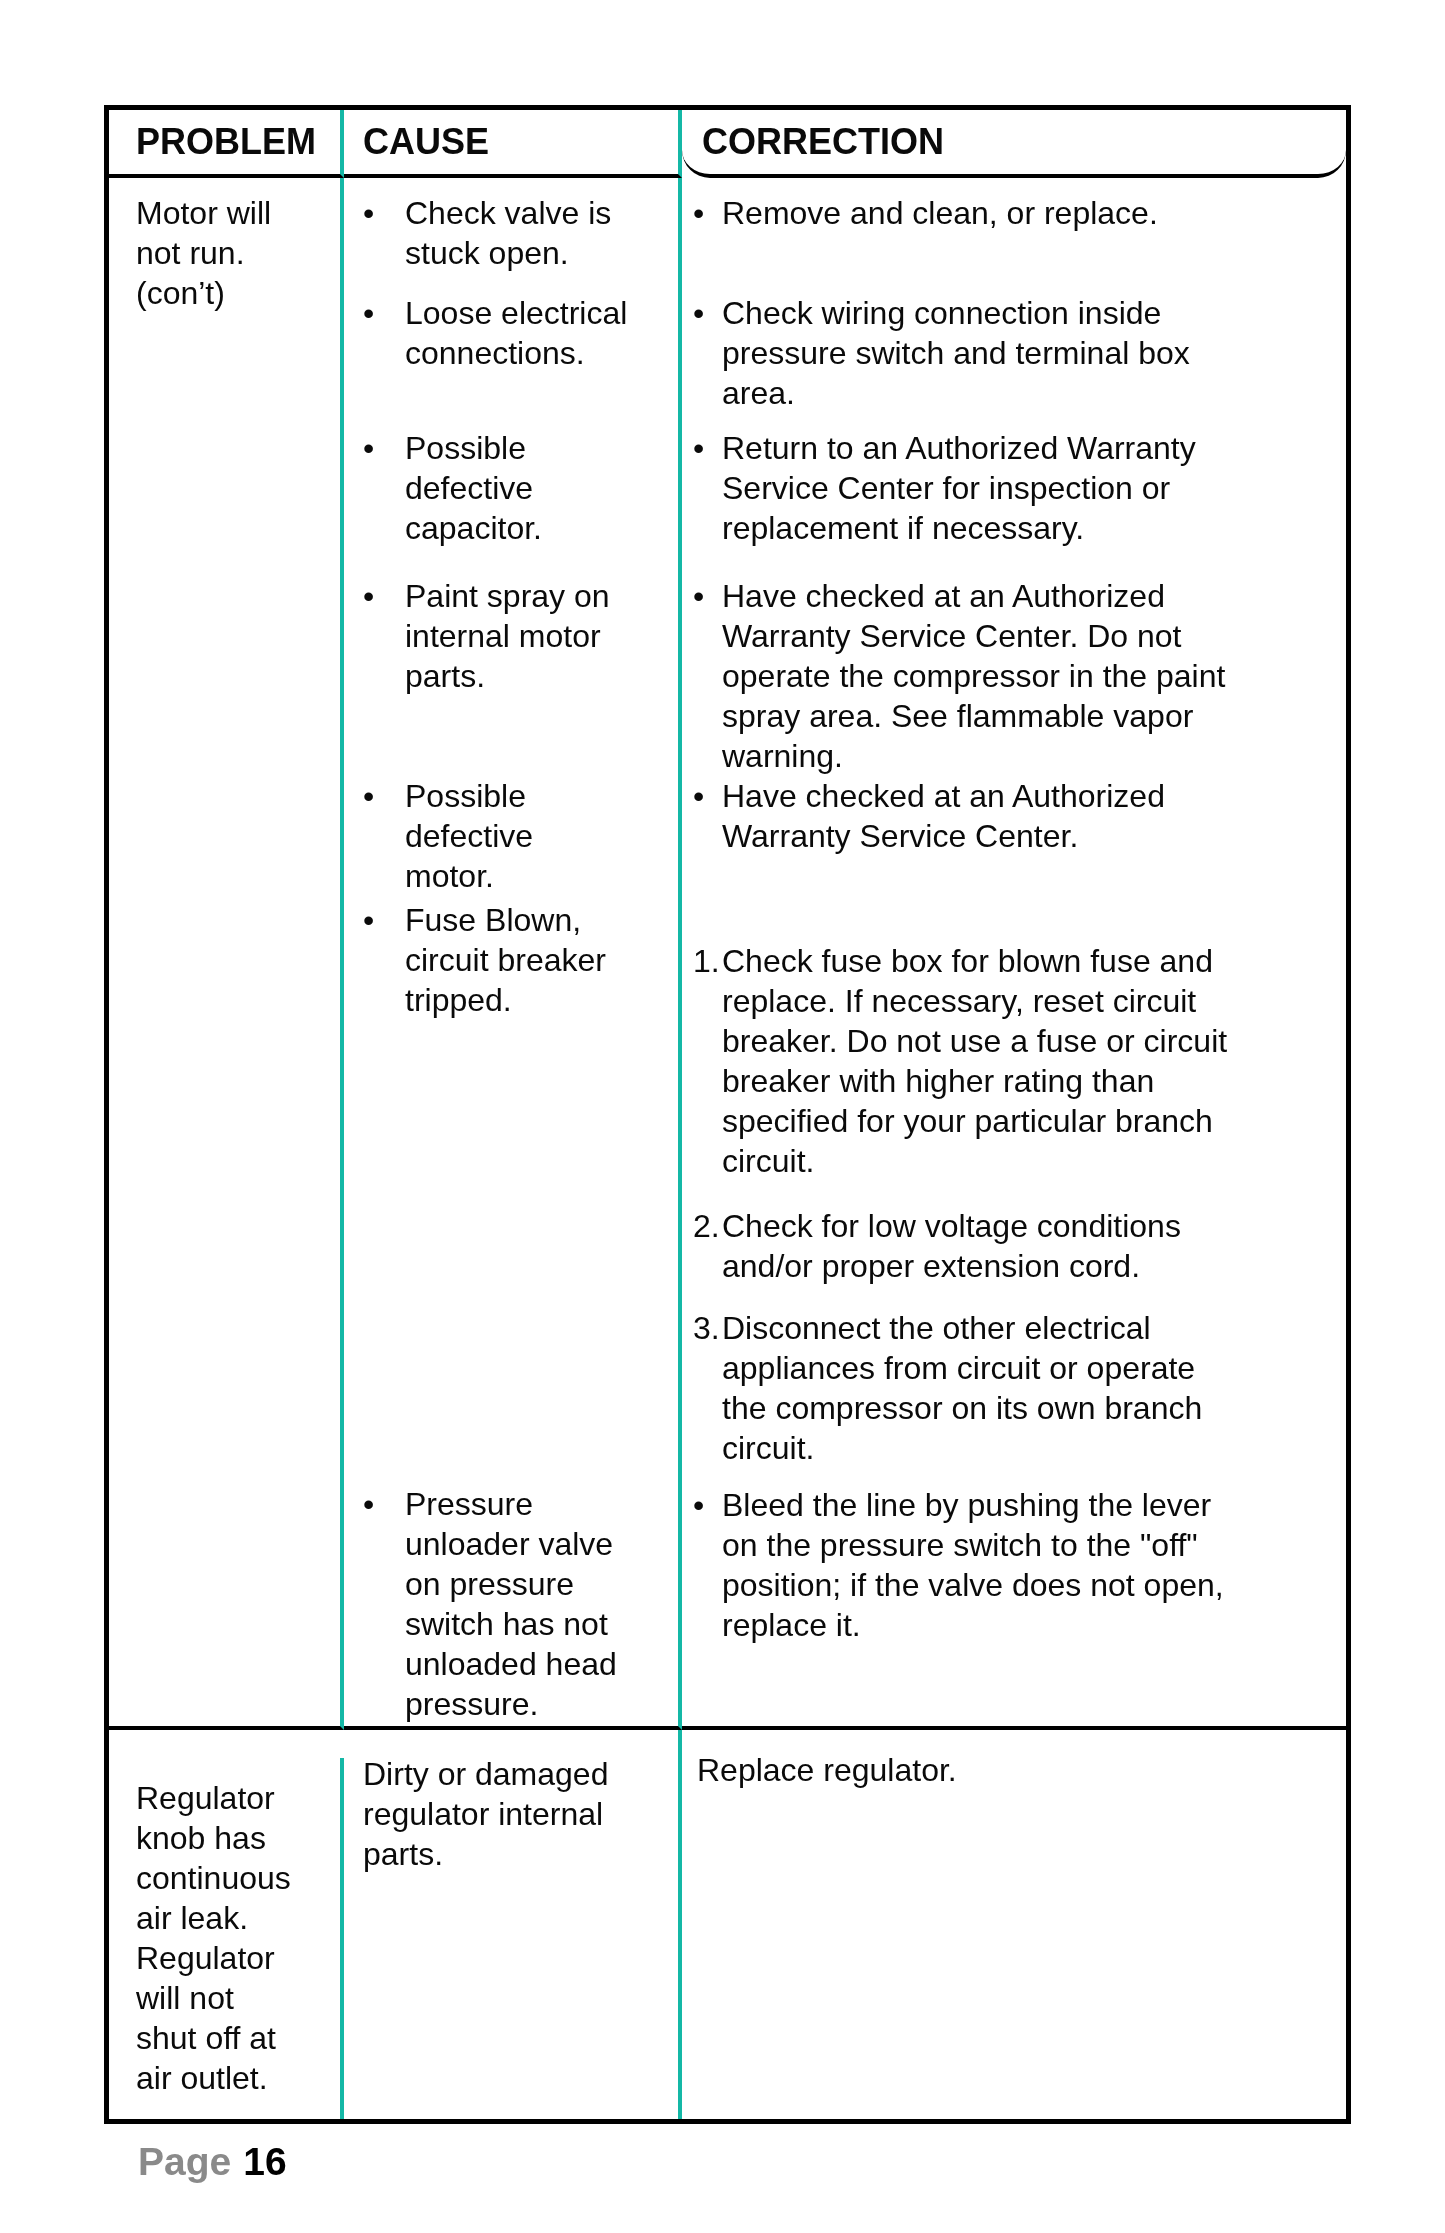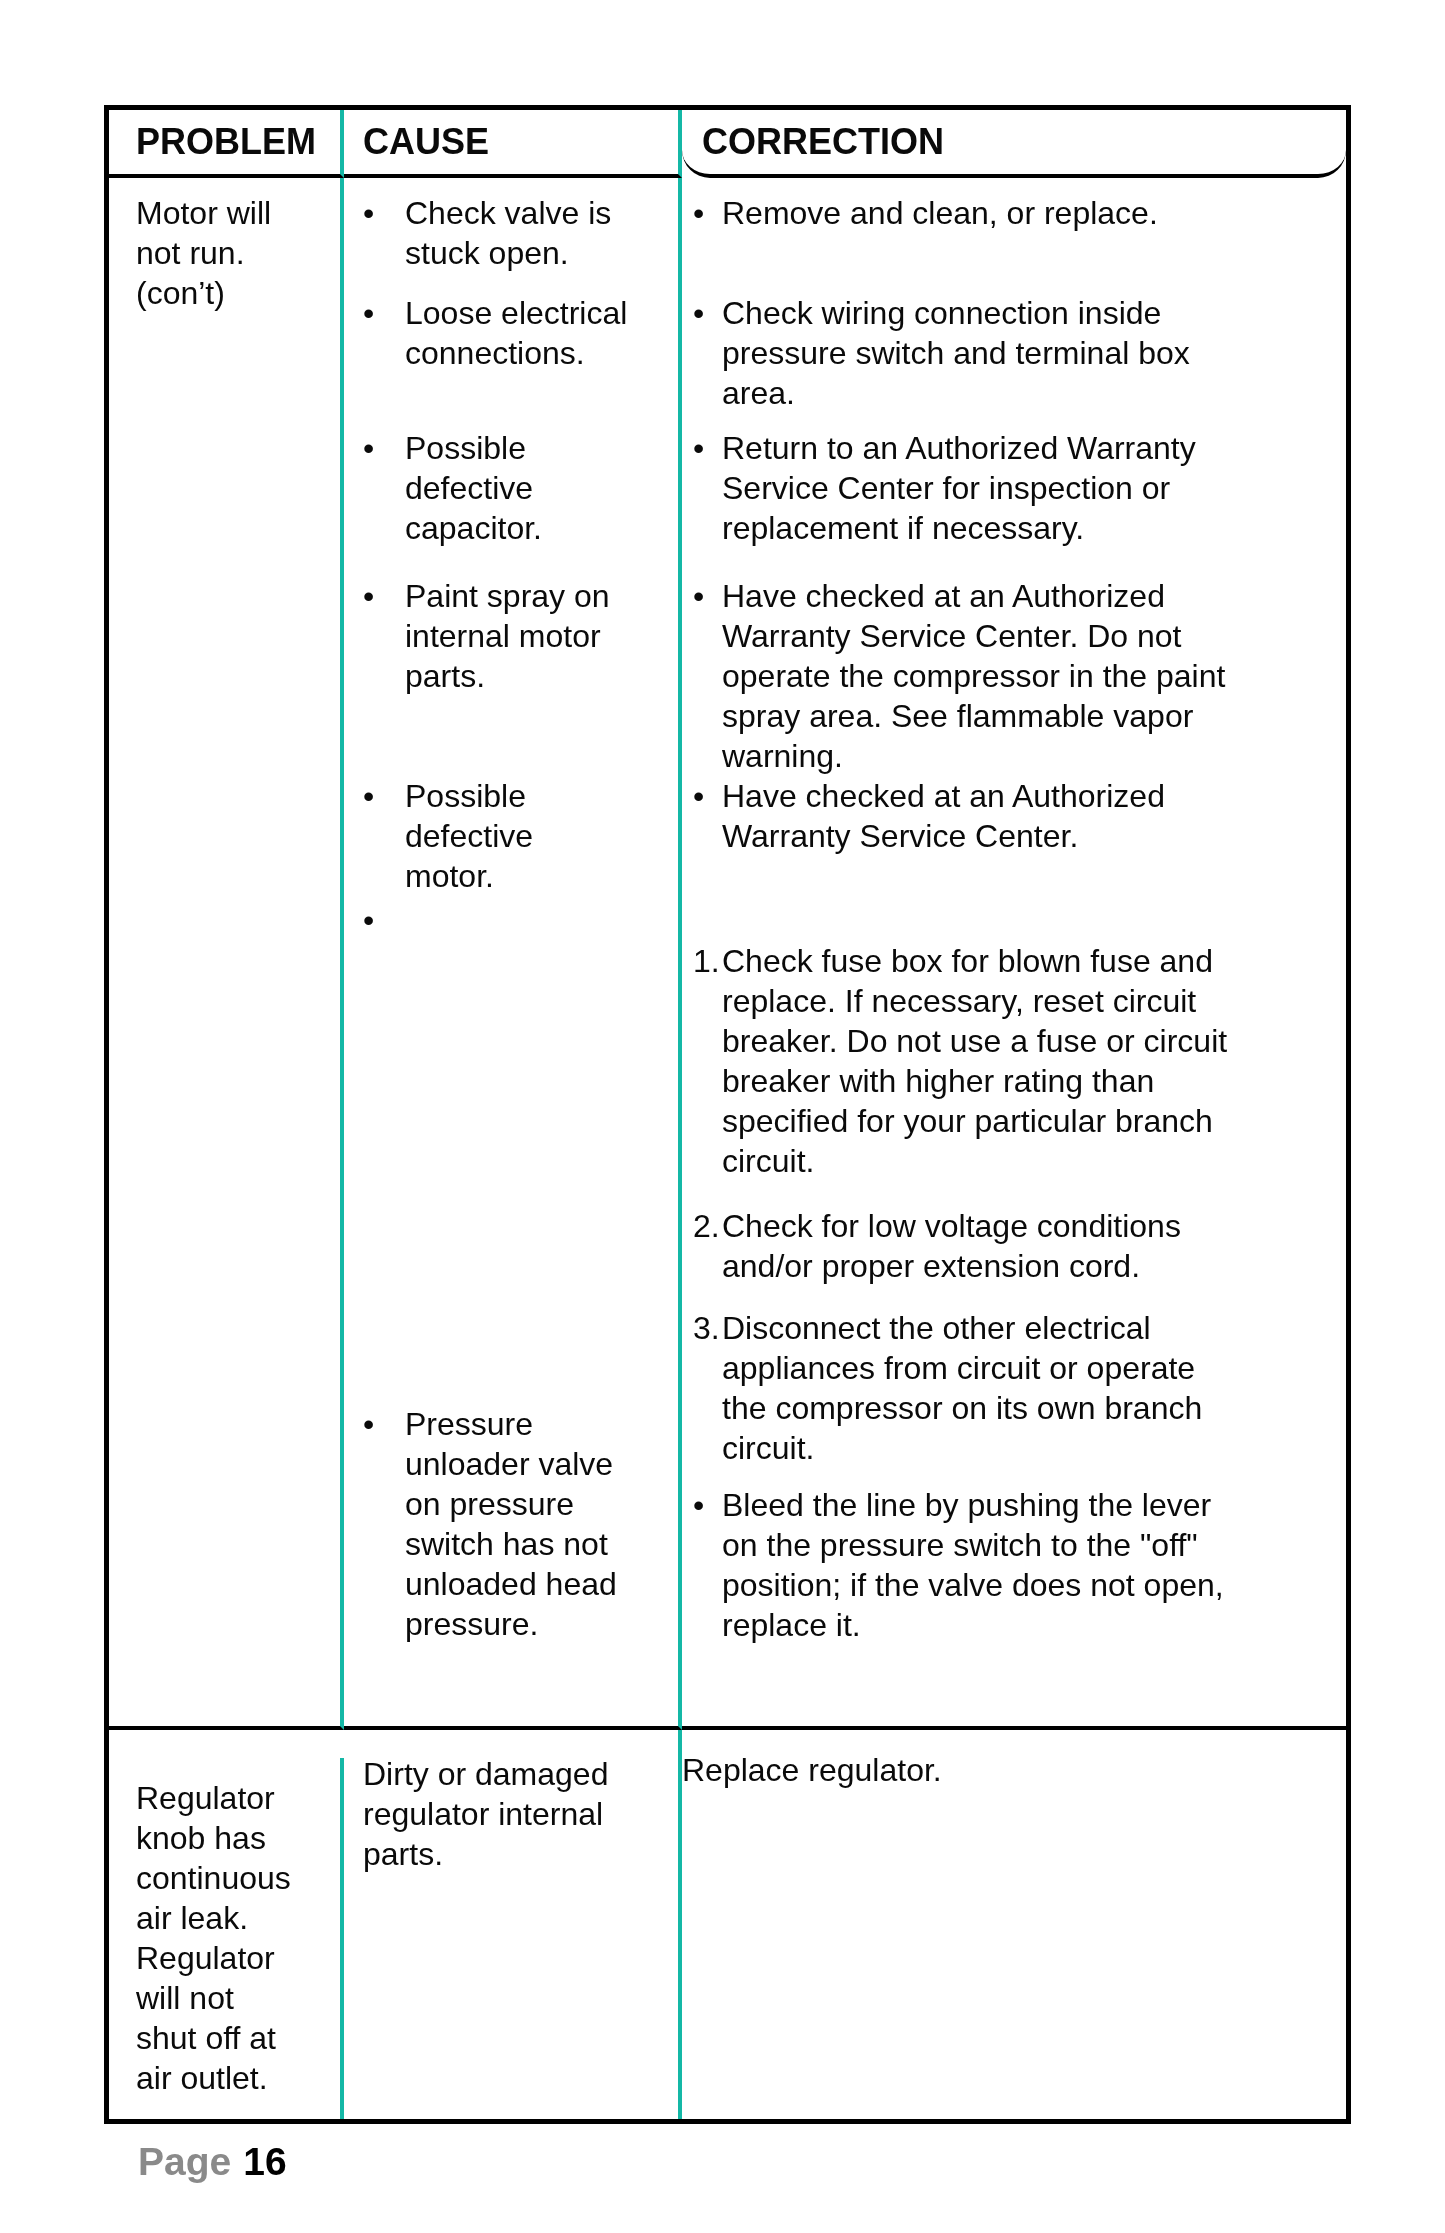--- a/index.html
+++ b/index.html
@@ -51,21 +51,21 @@
   .bodycell {
     font-size: 32px;
     line-height: 40px;
   }
   .bodycell .tx { white-space: pre-line; }
   .pcell { padding: 15px 14px 0 27px; }
   .pcell.r2 { padding-top: 20px; margin-top: 28px; }
   .ccell { padding: 15px 10px 0 19px; }
   .ccell.r2 { padding-top: 24px; }
   .rcell { padding: 15px 18px 0 11px; }
-  .rcell.r2 { padding-top: 20px; padding-left: 0; }
+  .rcell.r2 { padding-top: 20px; padding-left: 15px; }
   .item { display: flex; align-items: flex-start; }
   .ccell .mk { flex: 0 0 42px; }
   .rcell .mk { flex: 0 0 29px; }
   .tx { flex: 1 1 auto; }
   
   .ccell.r1 .item:nth-child(1) { margin-top: 0; }
   .ccell.r1 .item:nth-child(2) { margin-top: 20px; }
   .ccell.r1 .item:nth-child(3) { margin-top: 55px; }
   .ccell.r1 .item:nth-child(4) { margin-top: 28px; }
   .ccell.r1 .item:nth-child(5) { margin-top: 80px; }
@@ -131,20 +131,23 @@
 parts.</span>
       </div>
       <div class="item">
         <span class="mk">•</span>
         <span class="tx">Possible
 defective
 motor.</span>
       </div>
       <div class="item">
         <span class="mk">•</span>
+        <span class="tx">Fuse Blown,
+circuit breaker
+tripped.</span>
       </div>
       <div class="item">
         <span class="mk">•</span>
         <span class="tx">Pressure
 unloader valve
 on pressure
 switch has not
 unloaded head
 pressure.</span>
       </div>

